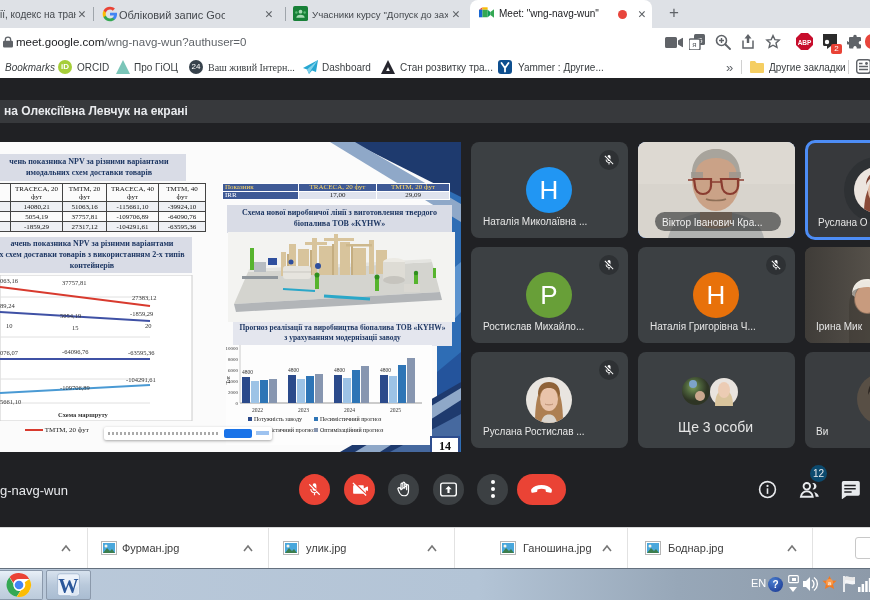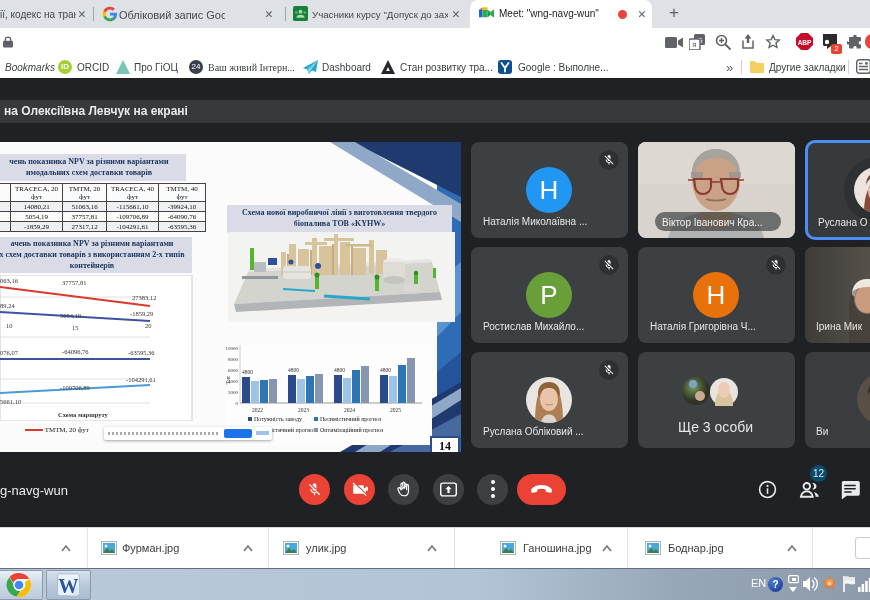--- a/index.html
+++ b/index.html
@@ -77,20 +77,21 @@
     <div class="abs" style="left:148px;top:10px;width:9px;height:9px;border-radius:50%;background:#e8453c;"></div>
     <div class="tabx" style="left:165px;">✕</div>
   </div>
   <div class="abs" style="left:666px;top:5px;width:16px;height:16px;color:#5f6368;font-size:17px;line-height:16px;text-align:center;font-weight:300;">+</div>
 </div>
 
 <div class="abs" id="toolbar">
   <svg class="abs" style="left:3px;top:8px;" width="10" height="12" viewBox="0 0 12 13">
       <path fill="#5f6368" d="M2 5V4a4 4 0 0 1 8 0v1h.5A1.5 1.5 0 0 1 12 6.5v5A1.5 1.5 0 0 1 10.5 13h-9A1.5 1.5 0 0 1 0 11.5v-5A1.5 1.5 0 0 1 1.5 5H2zm1.5 0h5V4a2.5 2.5 0 0 0-5 0v1z"></path>
     </svg>
+  <div id="urltxt">meet.google.com<span>/wng-navg-wun?authuser=0</span></div>
 
   <svg class="tbi" style="left:665px;top:9px;" width="18" height="11" viewBox="0 0 18 11">
       <path fill="#606368" d="M0 1.5A1.5 1.5 0 0 1 1.5 0h9A1.5 1.5 0 0 1 12 1.5v8A1.5 1.5 0 0 1 10.5 11h-9A1.5 1.5 0 0 1 0 9.5zM13 3.5 17.3.9a.5.5 0 0 1 .7.5v8.2a.5.5 0 0 1-.7.5L13 7.5z"></path>
     </svg>
   <svg class="tbi" style="left:689px;top:6px;" width="16" height="16" viewBox="0 0 16 16">
       <rect x="5" y="0" width="11" height="11" rx="1.5" fill="#5f6368"></rect>
       <text x="10.5" y="8.5" font-size="8" fill="#fff" text-anchor="middle" font-family="Liberation Sans">G</text>
       <rect x="0" y="5" width="11" height="11" rx="1.5" fill="#fff" stroke="#5f6368" stroke-width="1.4"></rect>
       <text x="5.5" y="13.3" font-size="8" fill="#5f6368" text-anchor="middle" font-family="Liberation Sans">я</text>
     </svg>
@@ -138,21 +139,21 @@
   <div class="bm" style="left:322px;">Dashboard</div>
   <svg class="abs" style="left:381px;top:4px;" width="14" height="14" viewBox="0 0 14 14">
       <path fill="#26262e" d="M7 0l7 14H0z"></path>
       <path fill="#fff" d="M7 7l1.8 4H5.2z"></path>
     </svg>
   <div class="bm" style="left:400px;">Стан розвитку тра...</div>
   <svg class="abs" style="left:498px;top:4px;" width="14" height="14" viewBox="0 0 14 14">
       <rect width="14" height="14" rx="3" fill="#0e4f8f"></rect>
       <path d="M3.5 3 7 8v3.5M10.5 3 7 8" stroke="#fff" stroke-width="1.8" fill="none" stroke-linecap="round"></path>
     </svg>
-  <div class="bm" style="left:518px;">Google : Выполне...</div>
+  <div class="bm" style="left:518px;">Yammer : Другие...</div>
   <div class="bm" style="left:726px;top:4px;font-size:13px;color:#5f6368;">»</div>
   <div class="abs" style="left:741px;top:4px;width:1px;height:14px;background:#d0d0d0;"></div>
   <svg class="abs" style="left:750px;top:4px;" width="14" height="14" viewBox="0 0 14 14">
       <path fill="#f5ce62" d="M0 2a1 1 0 0 1 1-1h4l1.5 2H13a1 1 0 0 1 1 1v8a1 1 0 0 1-1 1H1a1 1 0 0 1-1-1z"></path>
     </svg>
   <div class="bm" style="left:769px;">Другие закладки</div>
   <div class="abs" style="left:848px;top:4px;width:1px;height:14px;background:#d0d0d0;"></div>
   <svg class="abs" style="left:856px;top:3px;" width="15" height="15" viewBox="0 0 15 15">
       <rect x="0.7" y="0.7" width="13.6" height="13.6" rx="2.5" fill="#fff" stroke="#5f6368" stroke-width="1.4"></rect>
       <path d="M3 4.5h3.5M3 7.5h9M3 10.5h9" stroke="#5f6368" stroke-width="1.3"></path>
@@ -171,20 +172,21 @@
       <polygon points="352,0 461,0 461,55" fill="#1e3a6e"></polygon>
       <polygon points="330,0 355,0 461,62 461,80" fill="#8fa8c8"></polygon>
       <polygon points="340,310 461,240 461,275 400,310" fill="#1e3a6e"></polygon>
       <polygon points="390,310 461,272 461,292 430,310" fill="#46699f"></polygon>
       <polygon points="355,310 380,310 461,258 461,246" fill="#8fa8c8"></polygon>
     </svg>
 
     <div class="tbox" style="left:-8px;top:12px;width:194px;height:25px;font-size:8px;line-height:11px;padding-top:2px;">чень показника NPV за різними варіантами<br>имодальних схем доставки товарів</div>
     <div class="tbox" style="left:-8px;top:95px;width:200px;height:35px;font-size:8px;line-height:11px;padding-top:1px;">ачень показника NPV за різними варіантами<br>х схем доставки товарів з використанням 2-х типів<br>контейнерів</div>
     <div class="tbox" style="left:227px;top:63px;width:225px;height:26px;font-size:8px;line-height:11px;padding-top:2px;">Схема нової виробничої лінії з виготовлення твердого<br>біопалива ТОВ «KYHW»</div>
+    <div class="tbox" style="left:233px;top:179px;width:219px;height:23px;font-size:7.5px;line-height:10px;padding-top:2px;background:#e4e6ee;">Прогноз реалізації та виробництва біопалива ТОВ «KYHW»<br>з урахуванням модернізації заводу</div>
 
     <table style="position:absolute;left:-28px;top:41px;border-collapse:collapse;font-family:'Liberation Serif',serif;font-size:7px;line-height:8px;color:#111;text-align:center;" cellspacing="0" cellpadding="0">
       <tbody>
           <tr style="height:18px;">
             <td style="border:1px solid #444;width:37px;padding:0;">пт</td>
             <td style="border:1px solid #444;width:51px;padding:0;">TRACECA, 20<br>фут</td>
             <td style="border:1px solid #444;width:43px;padding:0;">ТМТМ, 20<br>фут</td>
             <td style="border:1px solid #444;width:51px;padding:0;">TRACECA, 40<br>фут</td>
             <td style="border:1px solid #444;width:46px;padding:0;">ТМТМ, 40<br>фут</td>
           </tr>
@@ -205,20 +207,34 @@
       <tr style="height:10px;background:#eef0f4;">
             <td style="border:1px solid #444;padding:0;"></td>
             <td style="border:1px solid #444;padding:0;">-1859,29</td>
             <td style="border:1px solid #444;padding:0;">27317,12</td>
             <td style="border:1px solid #444;padding:0;">-104291,61</td>
             <td style="border:1px solid #444;padding:0;">-63595,36</td>
           </tr>
     </tbody>
       </table>
 
+    <table style="position:absolute;left:222px;top:41px;border-collapse:collapse;font-family:'Liberation Serif',serif;font-size:7px;line-height:7px;text-align:center;" cellspacing="0" cellpadding="0">
+      <tbody>
+          <tr style="height:8px;background:#3f5a96;color:#ffd966;">
+            <td style="border:1px solid #fff;width:73px;text-align:left;padding:0 0 0 2px;">Показник</td>
+            <td style="border:1px solid #fff;width:77px;padding:0;">TRACECA, 20 фут</td>
+            <td style="border:1px solid #fff;width:72px;padding:0;">ТМТМ, 20 фут</td>
+          </tr>
+      <tr style="height:8px;">
+            <td style="border:1px solid #fff;background:#3f5a96;color:#fff;text-align:left;padding:0 0 0 2px;">IRR</td>
+            <td style="border:1px solid #fff;background:#dfe3ee;color:#222;padding:0;">17,00</td>
+            <td style="border:1px solid #fff;background:#dfe3ee;color:#222;padding:0;">29,09</td>
+          </tr>
+    </tbody>
+      </table>
 
     <svg class="abs" style="left:228px;top:90px;" width="227" height="90" viewBox="0 0 227 90">
       <rect x="0" y="0" width="227" height="90" fill="#f3f3f1"></rect>
       <polygon points="6,72 212,60 204,30 20,40" fill="#d4d4cf"></polygon>
       <polygon points="6,72 212,60 214,68 8,80" fill="#b2b5b8"></polygon>
       <polygon points="20,40 204,30 203,27 21,37" fill="#e4e4e0"></polygon>
       <path d="M14 44h36v3H14z" fill="#8f969c"></path>
       <rect x="26" y="30" width="12" height="10" fill="#b8bdc2"></rect>
       <rect x="40" y="26" width="9" height="7" fill="#2f4f9e"></rect>
       <g fill="#d8c49c">
@@ -460,21 +476,21 @@
           </defs>
           <g clip-path="url(#c2)">
             <rect width="46" height="46" fill="#e9e5e0"></rect>
             <path d="M9 46C9 22 13 7 23 7s14 15 14 39z" fill="#ad7f52"></path>
             <ellipse cx="23" cy="22" rx="9" ry="12" fill="#e9c3aa"></ellipse>
             <path d="M12 17c0-8 4.5-12 11-12s11 4 11 12l-1.5 3c-1-7-4.5-9-9.5-9s-8.5 2-9.5 9z" fill="#8f6238"></path>
             <path d="M15 46c1-6 4-8.5 8-8.5s7 2.5 8 8.5z" fill="#dad5ce"></path>
             <path d="M19 27c1.5 1.2 6.5 1.2 8 0" stroke="#b98c70" stroke-width="1" fill="none"></path>
           </g>
         </svg>
-      <div class="tlabel">Руслана Обліковий ...</div>
+      <div class="tlabel">Руслана Ростислав ...</div>
       <div class="micoff" style="left:128px;top:8px;"></div>
       <svg class="abs" style="left:132px;top:12px;" width="12" height="12" viewBox="0 0 24 24">
           <path fill="#fff" d="M15 10.6V5a3 3 0 0 0-6 0v.18zM12 14a3 3 0 0 0 3-3v-.2zM4.3 3 3 4.3l6 6V11a3 3 0 0 0 4.2 2.74l1.6 1.6A5 5 0 0 1 7 11H5.3a6.7 6.7 0 0 0 5.7 6.6V21h2v-3.4c.86-.13 1.66-.43 2.37-.86L19.7 21l1.3-1.3z"></path>
         </svg>
     </div>
 
     <div class="tile" style="left:638px;top:274px;">
       <svg class="abs" style="left:44px;top:24px;" width="70" height="30" viewBox="0 0 70 30">
         <defs>
             <radialGradient id="g1" cx="40%" cy="35%">

